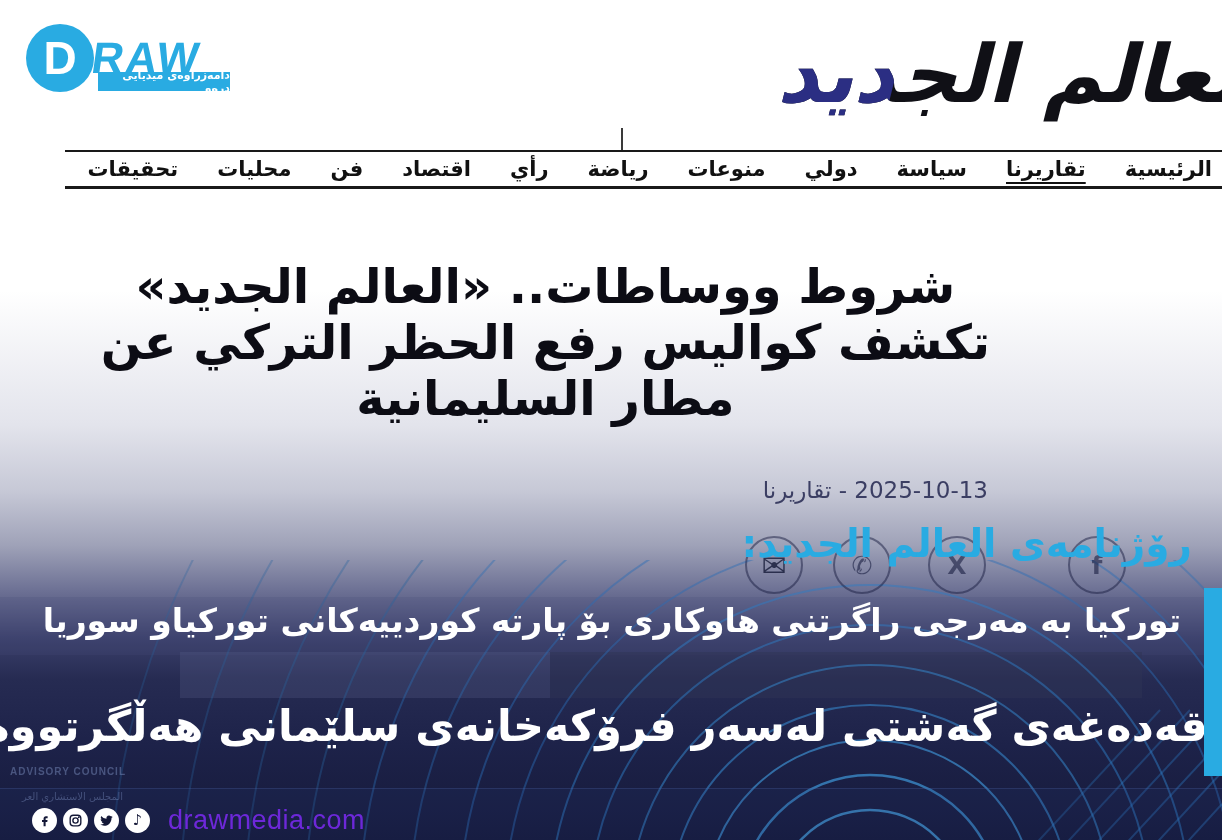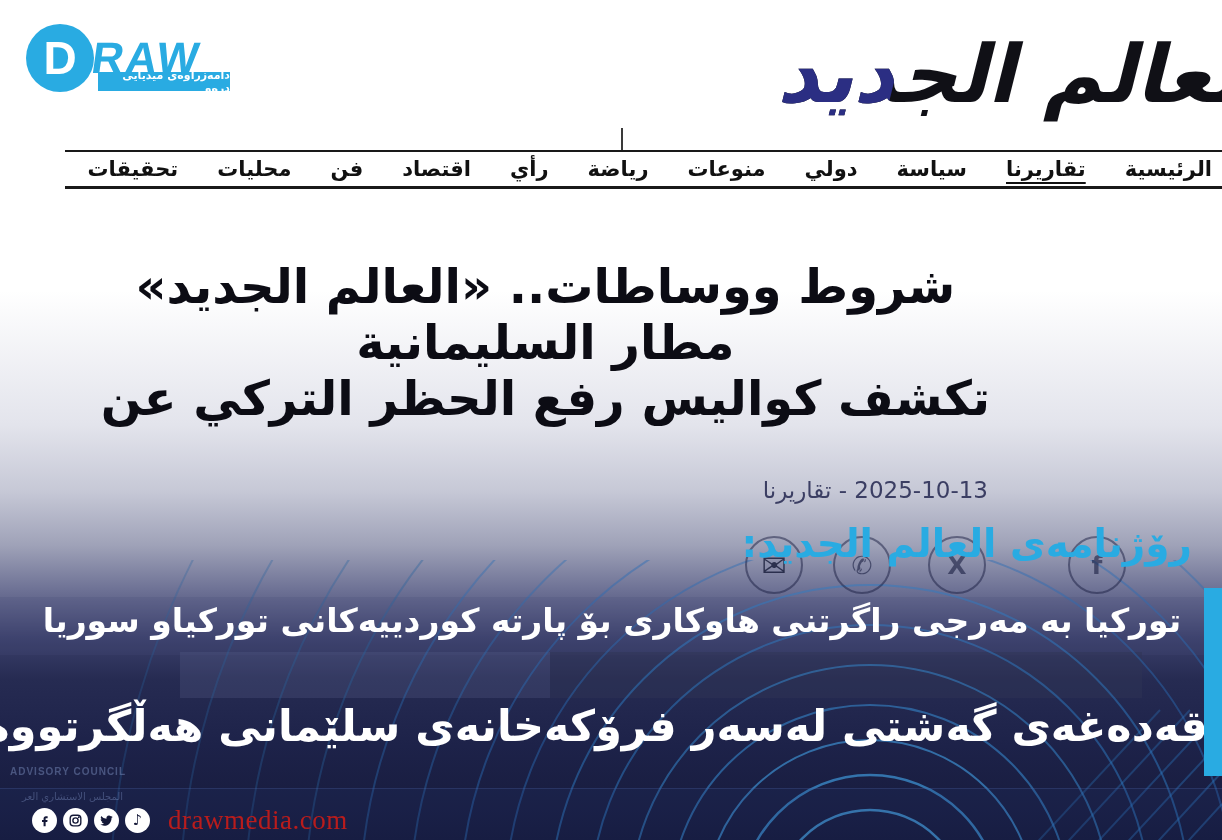--- a/index.html
+++ b/index.html
@@ -105,22 +105,22 @@
     background:rgba(40,58,120,.16); border-top:1px solid rgba(90,120,190,.22);
   }
   .footer-icons { position:absolute; left:32px; top:808px; display:flex; gap:6px; }
   .f-icon {
     width:25px; height:25px; border-radius:50%; background:#fff;
     display:flex; align-items:center; justify-content:center; cursor:pointer;
   }
   .f-icon svg { display:block; }
   .f-icon .note { color:#141837; font-size:15px; font-weight:bold; line-height:1; }
   .site-url {
-    position:absolute; left:168px; top:805px; color:#b91c1c;
-    font-family:Liberation Serif, serif; font-size:27px; letter-spacing:.5px;
+    position:absolute; left:168px; top:805px; color:#6d28d9;
+    font-family:Liberation Sans, sans-serif; font-size:27px; letter-spacing:.5px;
   }
   .faded-cap-en {
     position:absolute; left:10px; top:766px; color:rgba(130,150,200,.45);
     font-family:"Liberation Sans", sans-serif; font-size:10px; font-weight:bold; letter-spacing:1px;
   }
   .faded-cap-ar {
     position:absolute; left:10px; top:791px; color:rgba(130,150,200,.40);
     font-size:10px; direction:rtl;margin-left:12px;
   }
 </style>
@@ -185,22 +185,22 @@
     <span class="nav-item">رياضة</span>
     <span class="nav-item">رأي</span>
     <span class="nav-item">اقتصاد</span>
     <span class="nav-item">فن</span>
     <span class="nav-item">محليات</span>
     <span class="nav-item">تحقيقات</span>
   </nav>
 
   <div class="headline">
     <div>شروط ووساطات.. «العالم الجديد»</div>
+    <div>تكشف كواليس رفع الحظر التركي عن</div>
     <div>مطار السليمانية</div>
-    <div>تكشف كواليس رفع الحظر التركي عن</div>
   </div>
   <div class="date-line">2025-10-13 - تقاريرنا</div>
 
   <div class="share-circle share-email" style="left:745px;">
     <span>✉</span>
   </div>
   <div class="share-circle" style="left:833px;">
     <span>✆</span>
   </div>
   <div class="share-circle" style="left:928px;">

